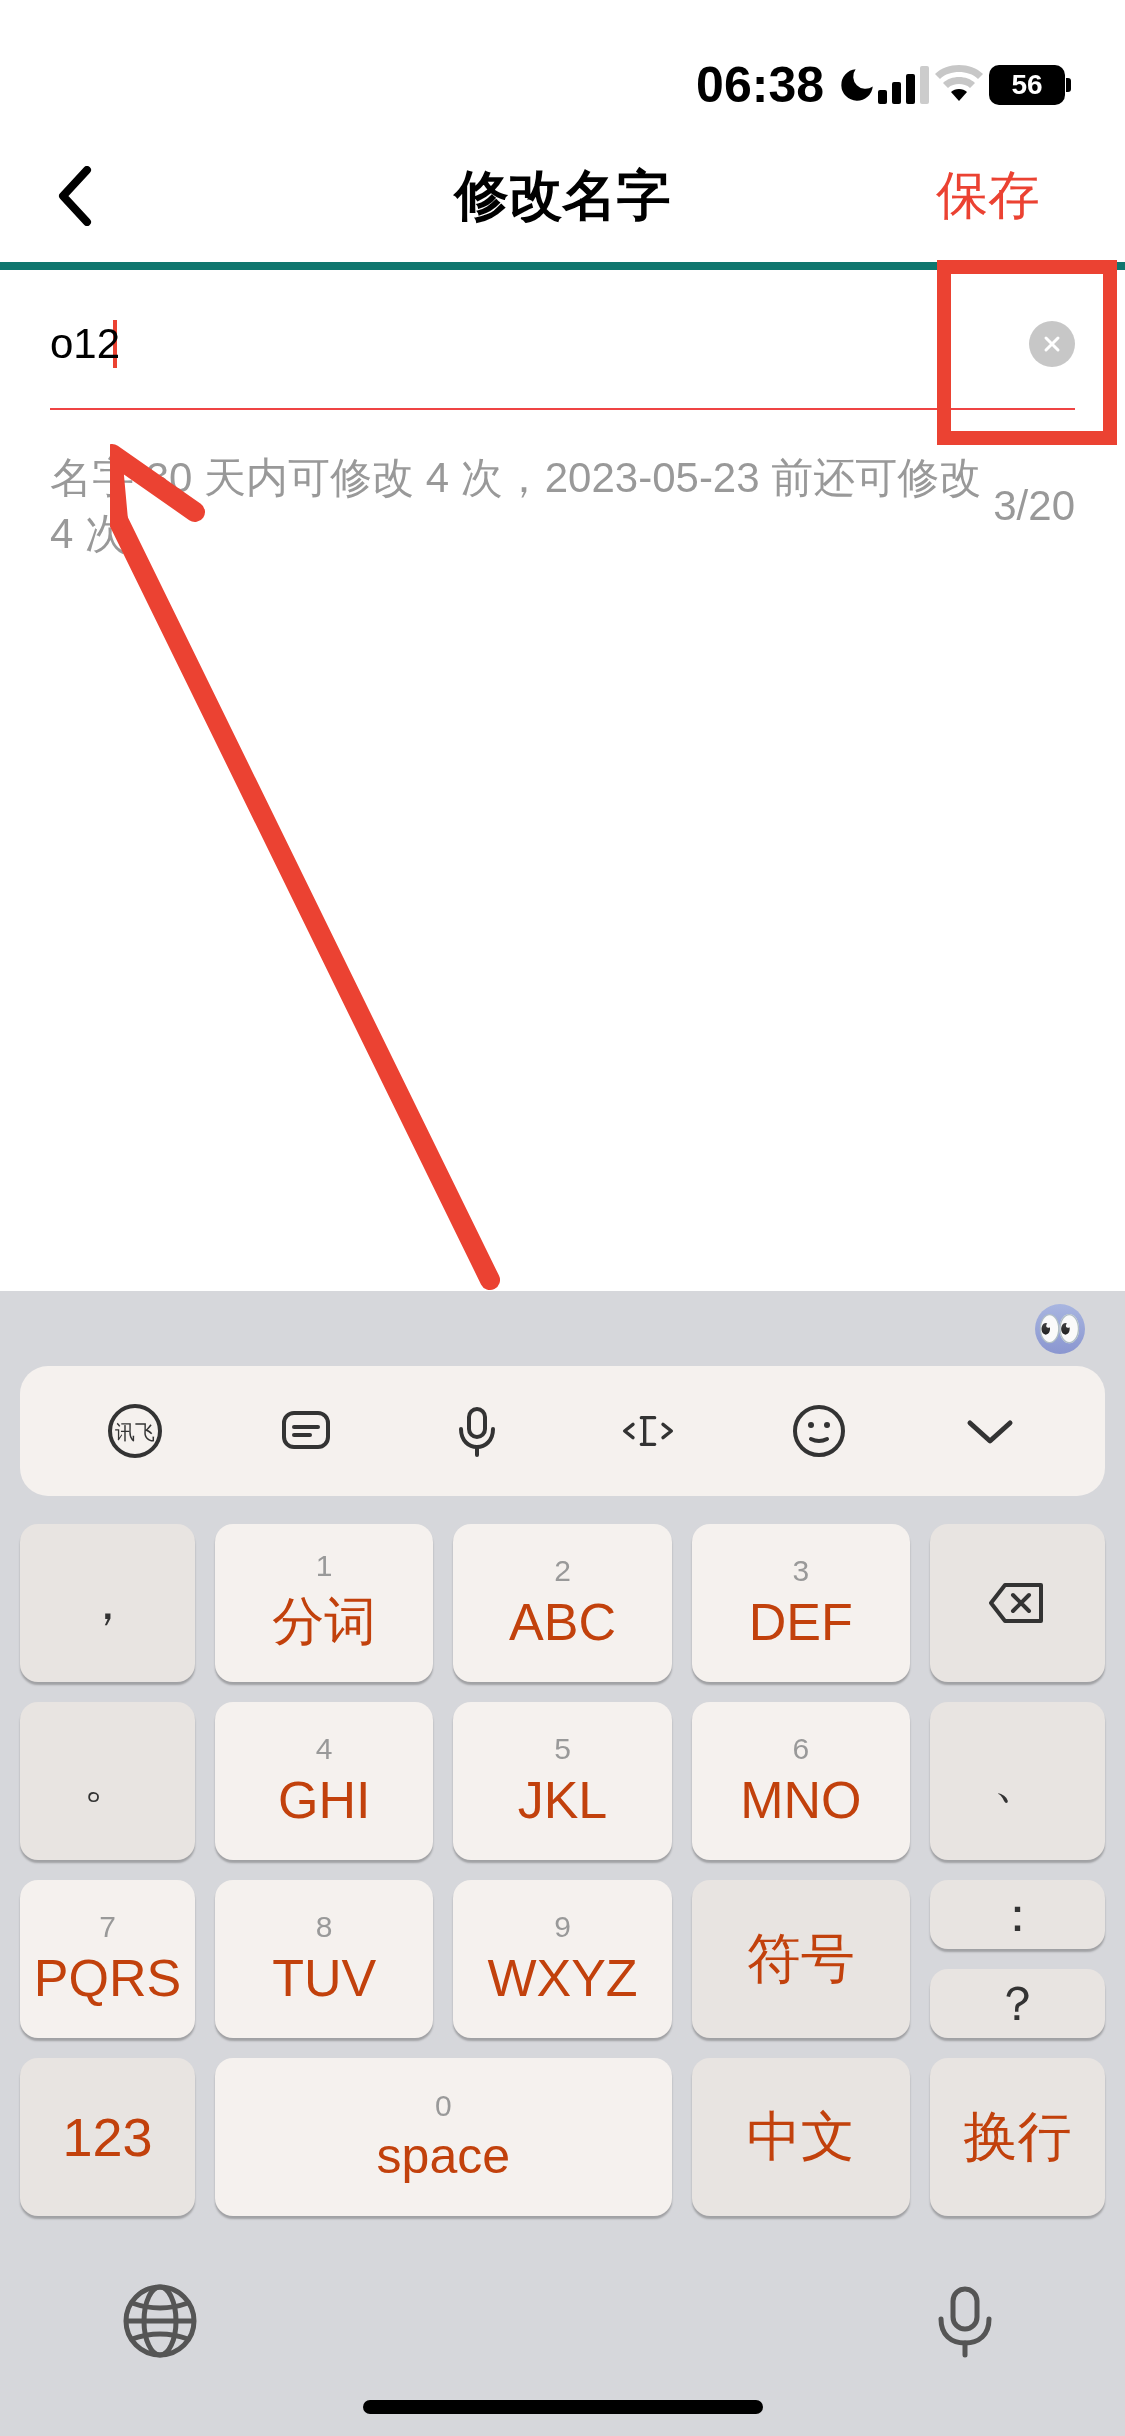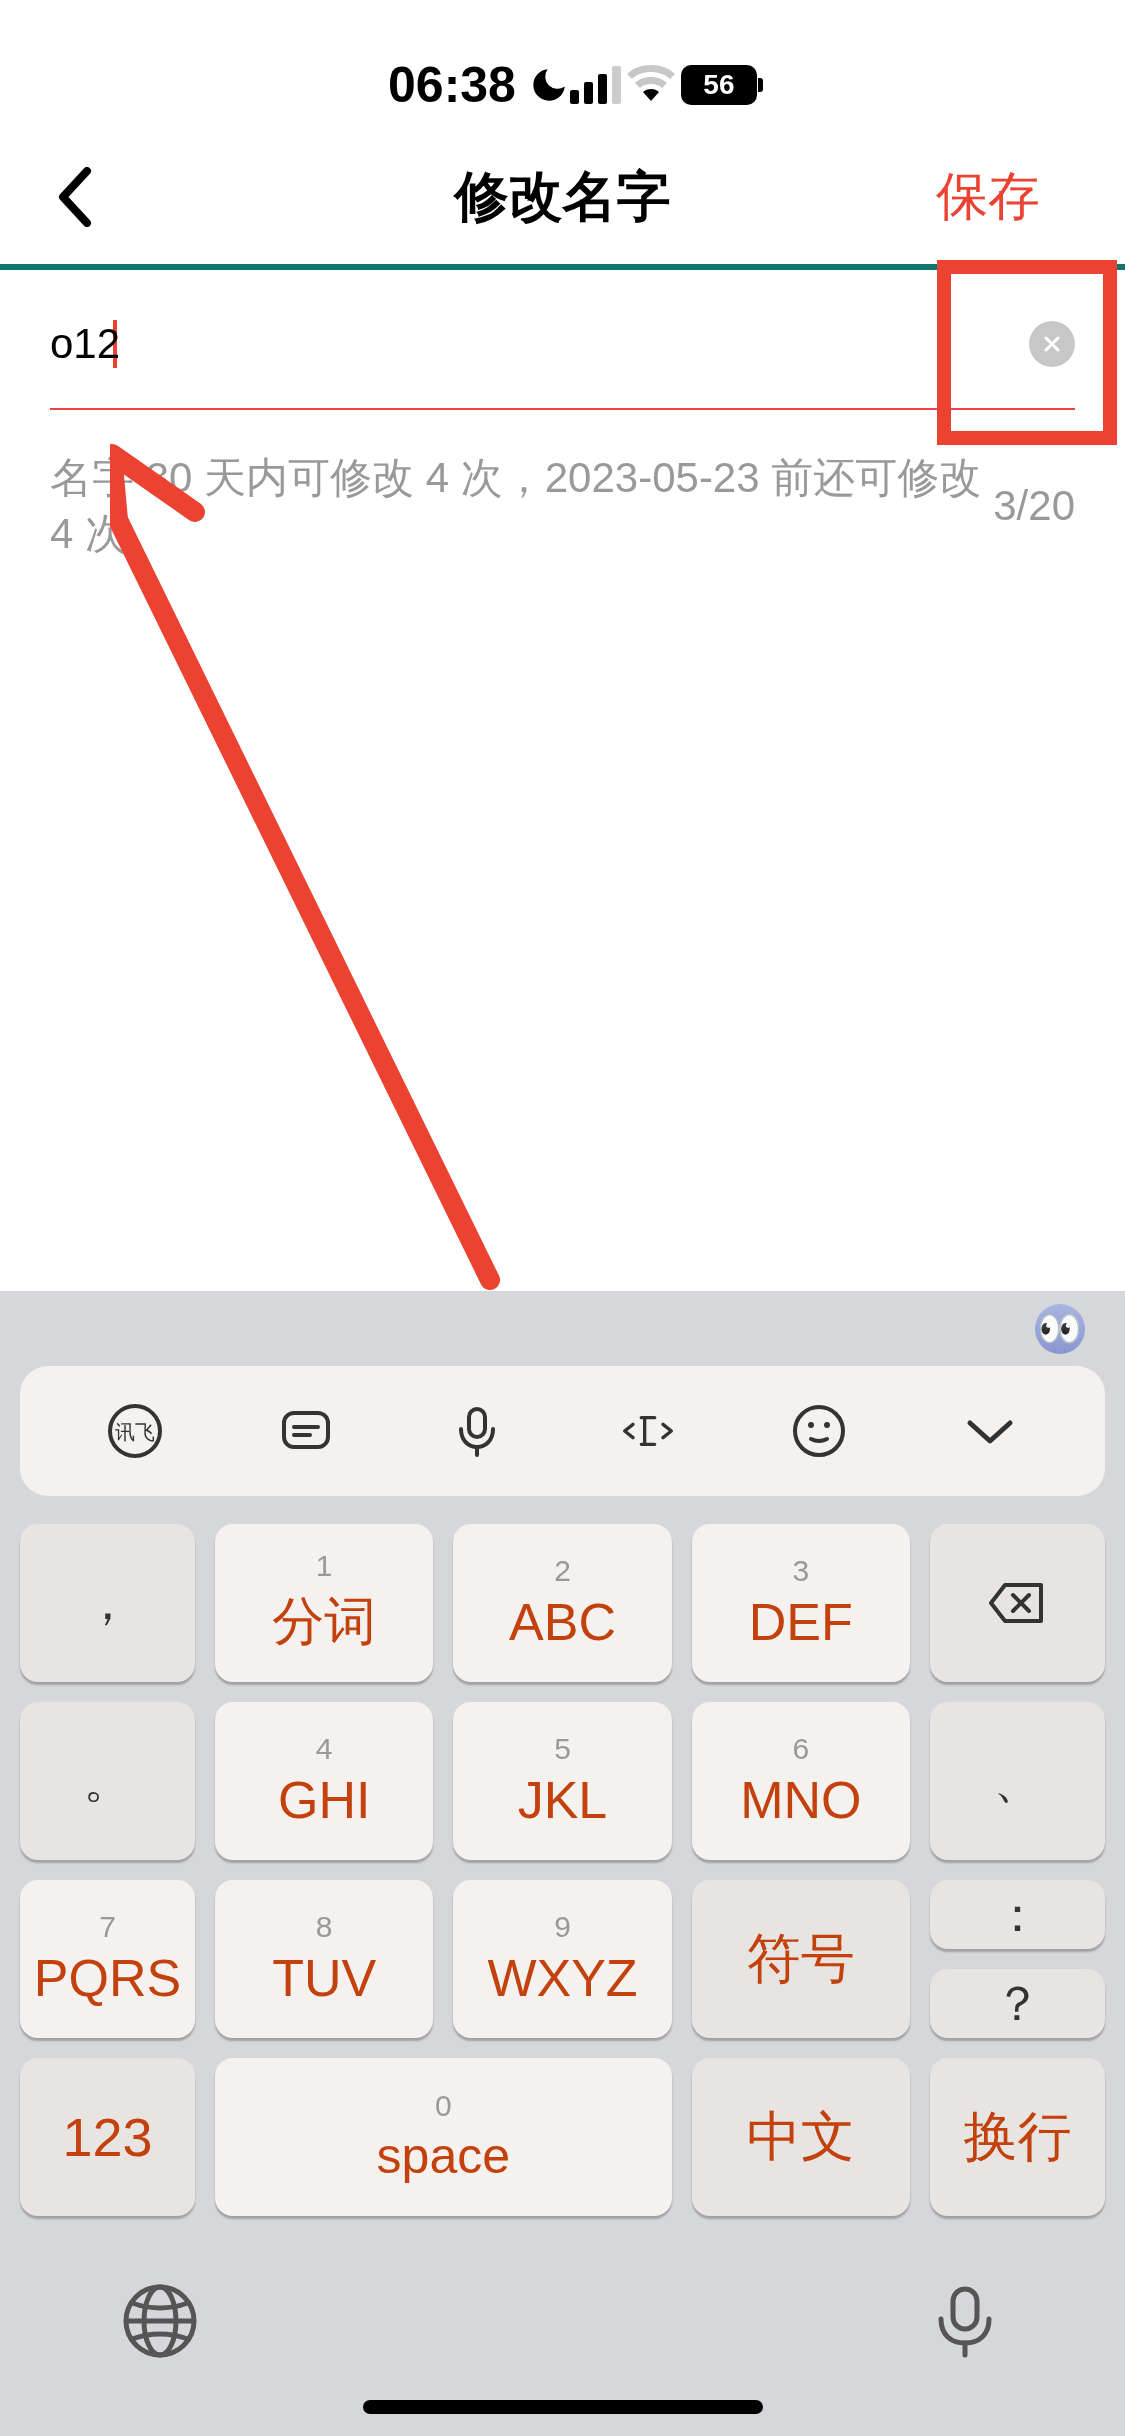--- a/index.html
+++ b/index.html
@@ -14,21 +14,21 @@
       height: 2436px;
       background: #ffffff;
       position: relative;
       overflow: hidden;
     }
     
     
     .status-bar {
       height: 130px;
       display: flex;
-      justify-content: center;
+      justify-content: flex-end;
       align-items: center;
       padding: 40px 60px 0 80px;
     }
     
     .status-left {
       display: flex;
       align-items: center;
       gap: 12px;
       font-size: 50px;
       font-weight: 700;
@@ -86,21 +86,21 @@
       border-radius: 0 3px 3px 0;
     }
     
     
     .nav-bar {
       height: 140px;
       display: flex;
       align-items: center;
       justify-content: space-between;
       padding: 0 55px;
-      border-bottom: 6px solid #0f766e;
+      border-bottom: 8px solid #0f766e;
       position: relative;
     }
     
     .back-btn {
       width: 60px;
       height: 60px;
       display: flex;
       align-items: center;
     }
     

